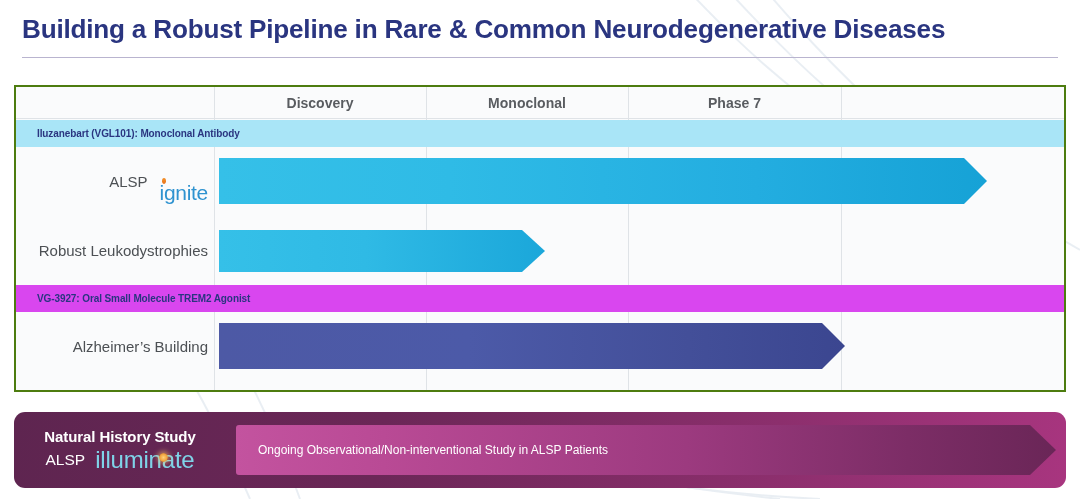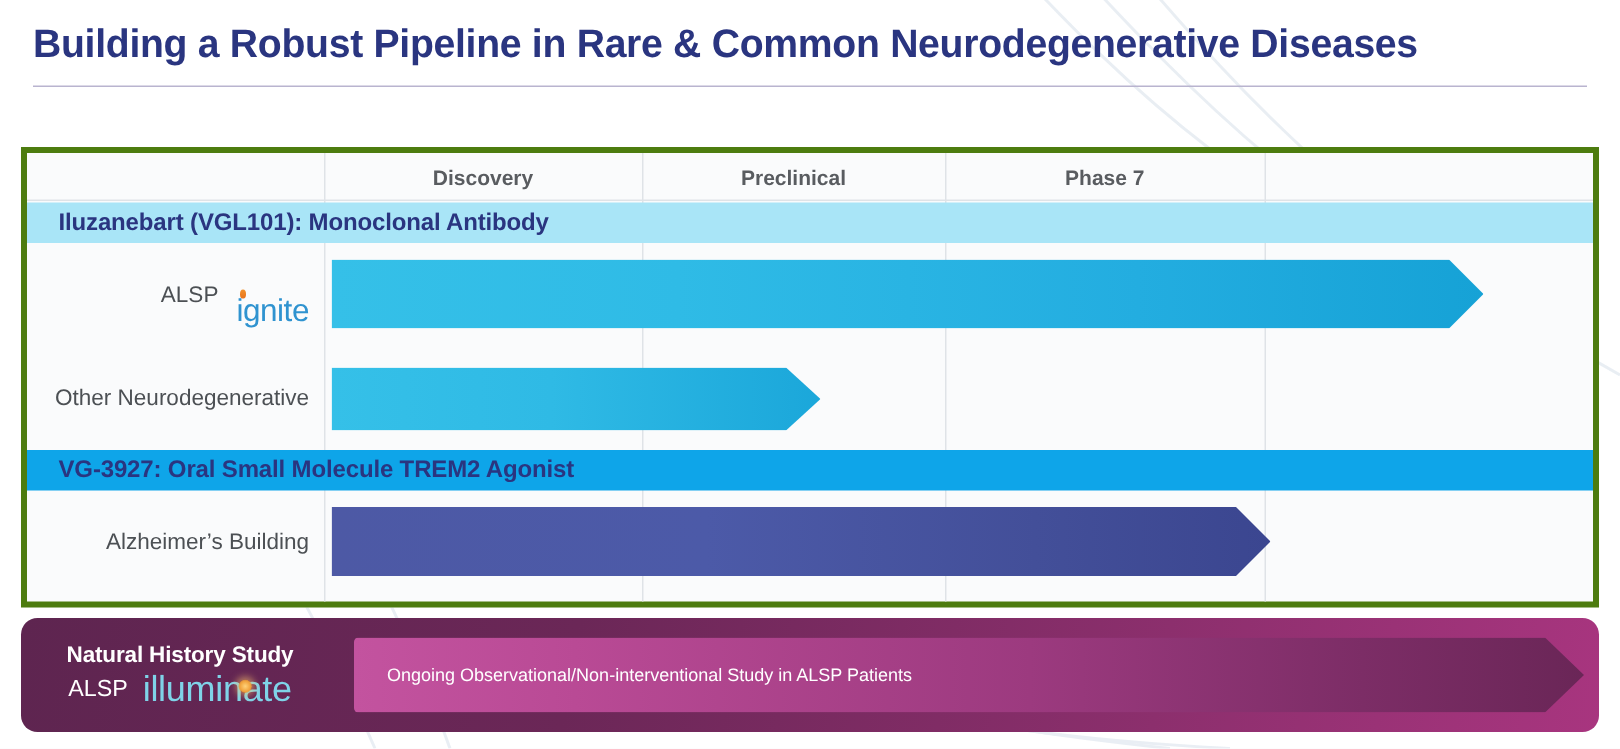--- a/index.html
+++ b/index.html
@@ -50,25 +50,25 @@
     top: 57px;
     width: 1036px;
     height: 1px;
     background: #b9b4cf;
   }
 
   
   #pipeline-table {
     position: absolute;
     left: 14px;
-    top: 98px;
+    top: 85px;
     width: 1052px;
     height: 307px;
     background: #fafbfc;
-    border: 4px solid #4d7c0f;
+    border: 2px solid #4d7c0f;
     box-sizing: border-box;
     z-index: 2;
   }
 
   
   .col-sep {
     position: absolute;
     top: 0;
     bottom: 0;
     width: 1px;
@@ -116,28 +116,28 @@
     width: 100%;
     height: 27px;
     z-index: 4;
   }
   .band-label {
     position: absolute;
     left: 21px;
     top: 0;
     height: 27px;
     line-height: 27px;
-    font-size: 16px;
+    font-size: 10px;
     font-weight: bold;
     color: #2a3580;
     white-space: nowrap;
     letter-spacing: -0.1px;
   }
   #band-iluzanebart { top: 33px;  background: #a9e5f7; }
-  #band-vg3927     { top: 198px; background: #0ea5e9; }
+  #band-vg3927     { top: 198px; background: #d946ef; }
 
   
   .indication-row {
     position: absolute;
     left: 0;
     width: 100%;
     z-index: 4;
   }
   #row-alsp   { top: 60px;  height: 68px; }
   #row-other  { top: 128px; height: 70px; }
@@ -311,21 +311,21 @@
 
 <div id="pipeline-table">
 
   <div class="col-sep s1"></div>
   <div class="col-sep s2"></div>
   <div class="col-sep s3"></div>
   <div class="col-sep s4"></div>
 
   <div id="header-row">
     <div class="col-head c1">Discovery</div>
-    <div class="col-head c2">Preclinical</div>
+    <div class="col-head c2">Monoclonal</div>
     <div class="col-head c3">Phase 7</div>
     <div class="col-head c4">Phase 2</div>
     <div class="hdr-underline"></div>
   </div>
 
   <div class="band" id="band-iluzanebart">
     <div class="band-label">Iluzanebart (VGL101):  Monoclonal Antibody</div>
   </div>
 
   <div class="indication-row" id="row-alsp">
@@ -333,21 +333,21 @@
       <span class="txt">ALSP</span>
       <span class="ignite-logo">
         <span class="spark"></span>ignite
       </span>
     </div>
   </div>
   <div class="arrow-bar" id="bar-alsp"></div>
 
   <div class="indication-row" id="row-other">
     <div class="row-label">
-      <span class="txt">Other Neurodegenerative</span>
+      <span class="txt">Robust Leukodystrophies</span>
     </div>
   </div>
   <div class="arrow-bar" id="bar-other"></div>
 
   <div class="band" id="band-vg3927">
     <div class="band-label">VG-3927: Oral Small Molecule TREM2 Agonist</div>
   </div>
 
   <div class="indication-row" id="row-alz">
     <div class="row-label">

